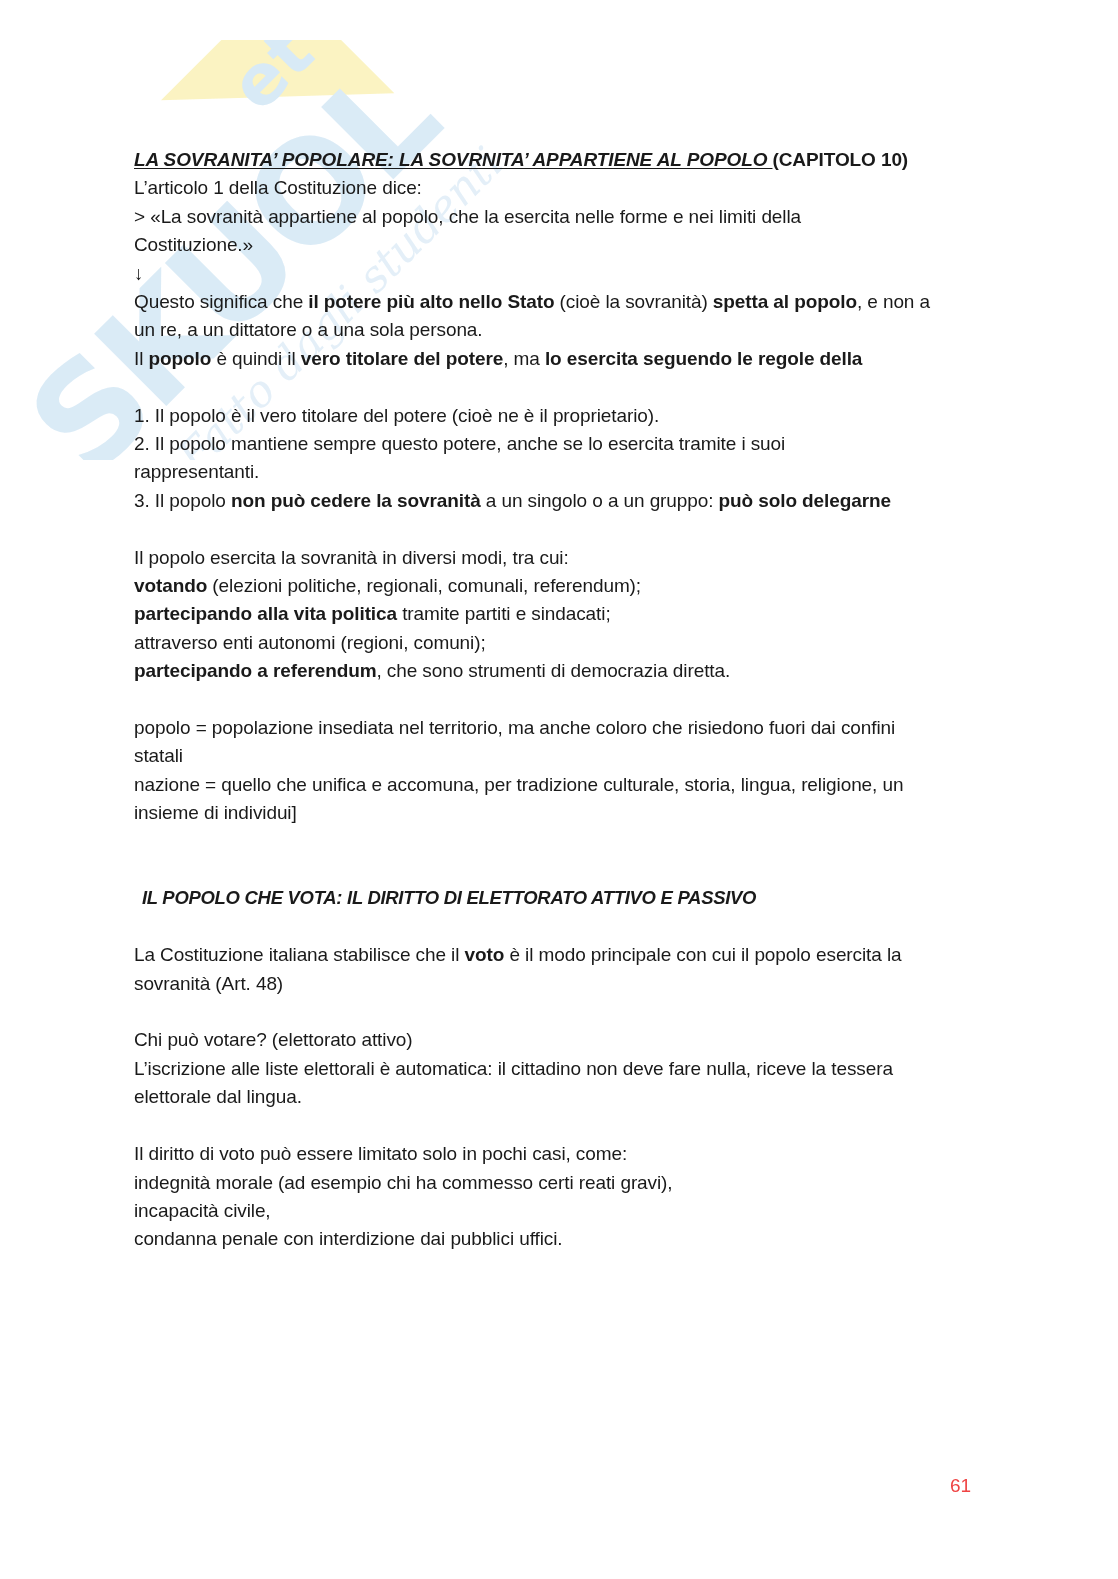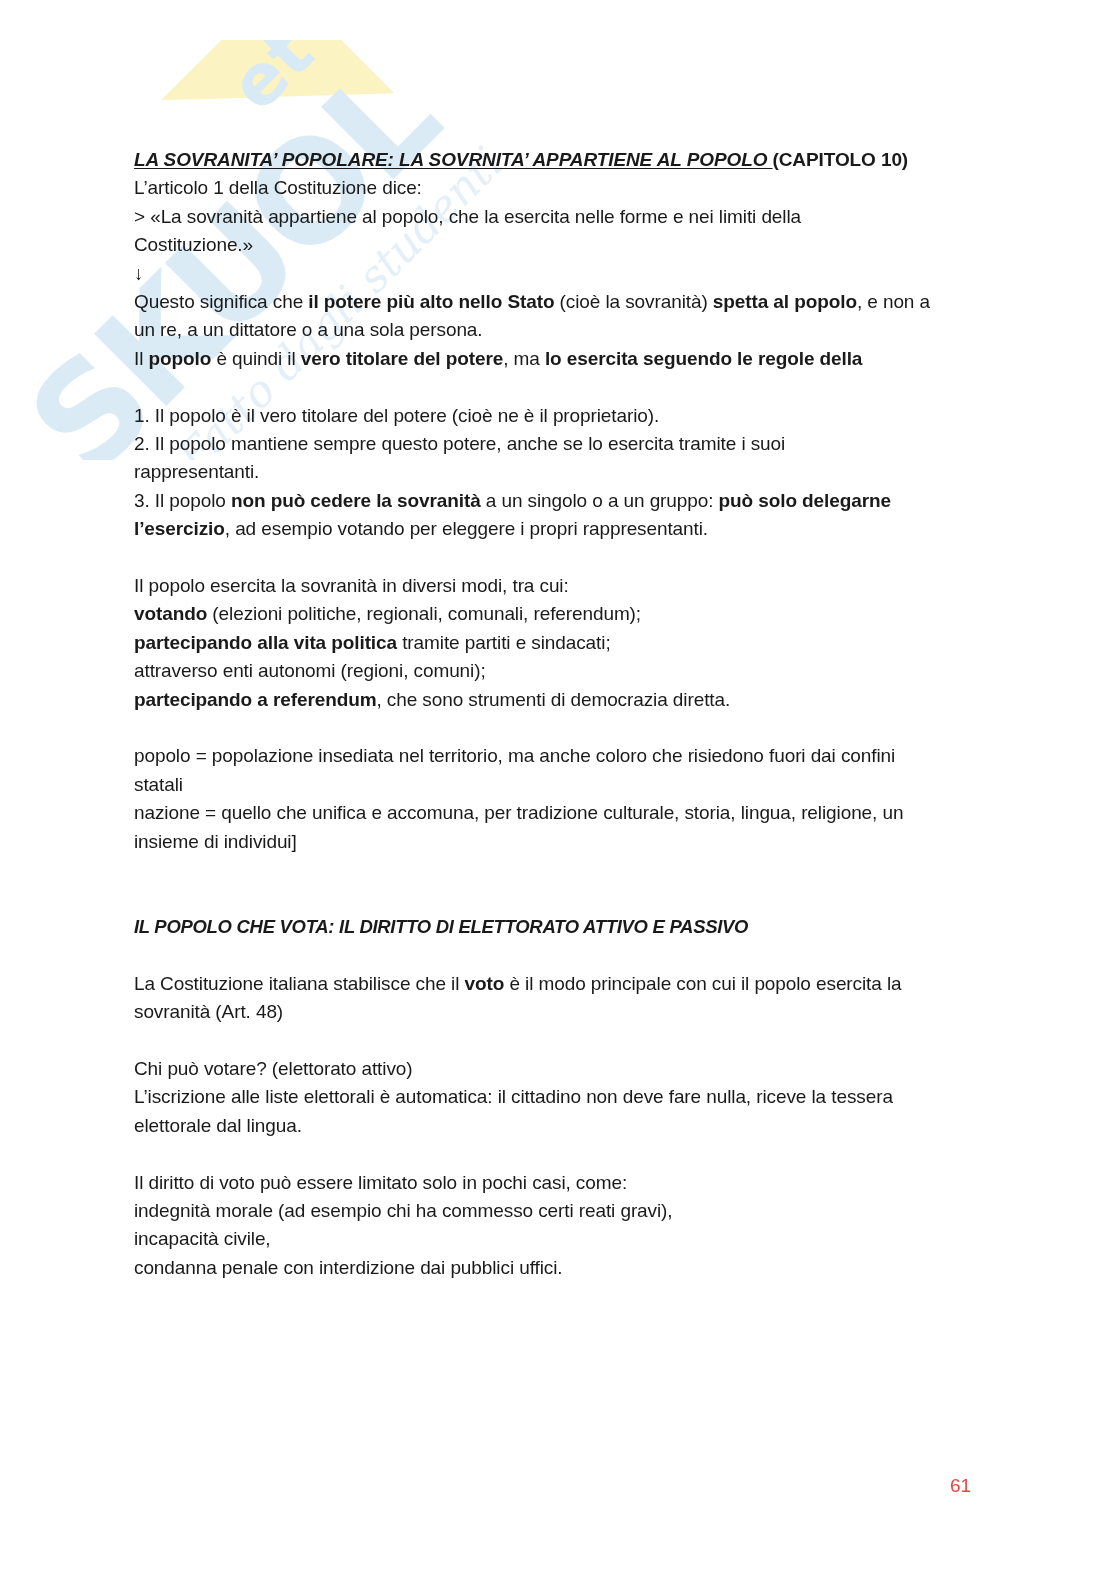--- a/index.html
+++ b/index.html
@@ -18,21 +18,21 @@
   .content {
     position: absolute; left: 134px; top: 146px; width: 850px;
     font-size: 19px; line-height: 28.4px; z-index: 1;
     letter-spacing: -0.1px;
   }
   .line { white-space: nowrap; margin: 0; min-height: 28.4px; }
   .blank { height: 28.4px; }
   .heading-main { font-weight: bold; font-style: italic; }
   .heading-main .u { text-decoration: underline; text-underline-offset: 2px; }
   .heading-main .nonital { font-style: normal; }
-  .heading-2 { font-weight: bold; font-style: italic; font-size: 18.5px; letter-spacing: -0.3px; }
+  .heading-2 { font-weight: bold; font-style: italic; font-size: 18.5px; letter-spacing: -0.3px; margin-left: 8px; }
   b { font-weight: bold; }
   .page-number {
     position: absolute; left: 950px; top: 1475px; font-size: 19px;
     font-family: "Liberation Sans", sans-serif; color: #ef4444;
   }
 </style>
 </head>
 <body>
 
 <div class="page">
@@ -68,23 +68,20 @@
       <span>Il </span><b>popolo</b><span> è quindi il </span><b>vero titolare del potere</b><span>, ma </span><b>lo esercita seguendo le regole della</b>
     </p>
 
     <div class="blank"></div>
 
     <p class="line">1. Il popolo è il vero titolare del potere (cioè ne è il proprietario).</p>
     <p class="line">2. Il popolo mantiene sempre questo potere, anche se lo esercita tramite i suoi</p>
     <p class="line">rappresentanti.</p>
     <p class="line">
       <span>3. Il popolo </span><b>non può cedere la sovranità</b><span> a un singolo o a un gruppo: </span><b>può solo delegarne</b>
-    </p>
-    <p class="line">
-      <b>l’esercizio</b><span>, ad esempio votando per eleggere i propri rappresentanti.</span>
     </p>
 
     <div class="blank"></div>
 
     <p class="line">Il popolo esercita la sovranità in diversi modi, tra cui:</p>
     <p class="line">
       <b>votando</b><span> (elezioni politiche, regionali, comunali, referendum);</span>
     </p>
     <p class="line">
       <b>partecipando alla vita politica</b><span> tramite partiti e sindacati;</span>

